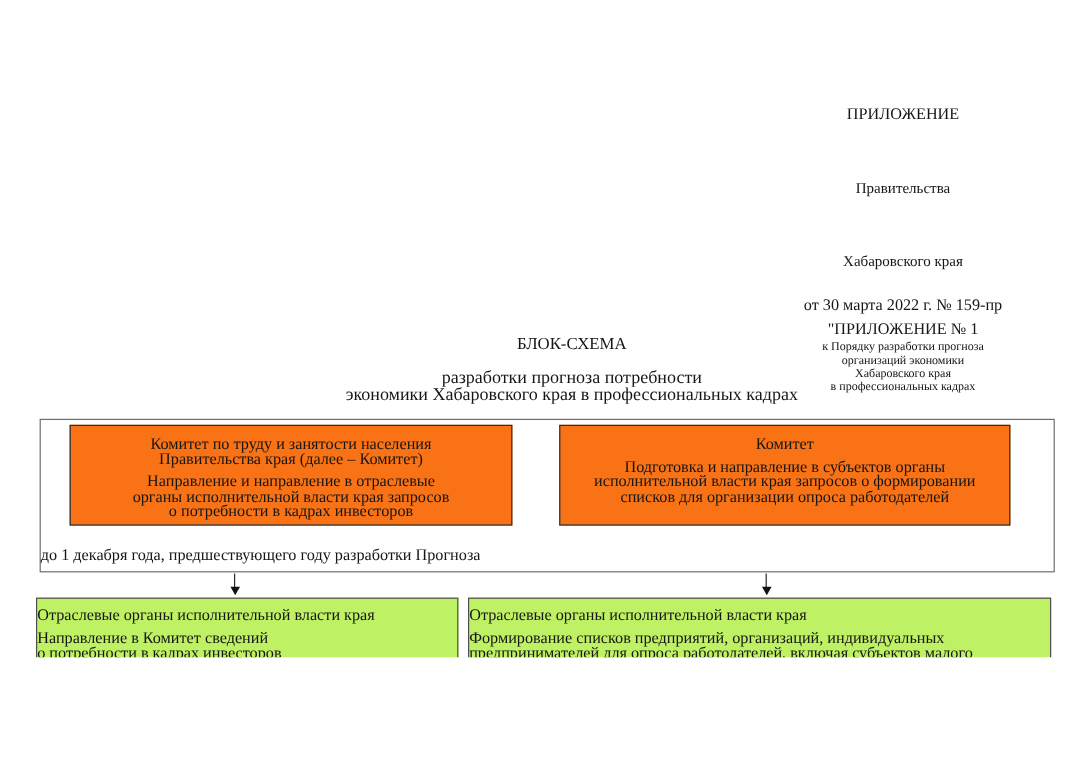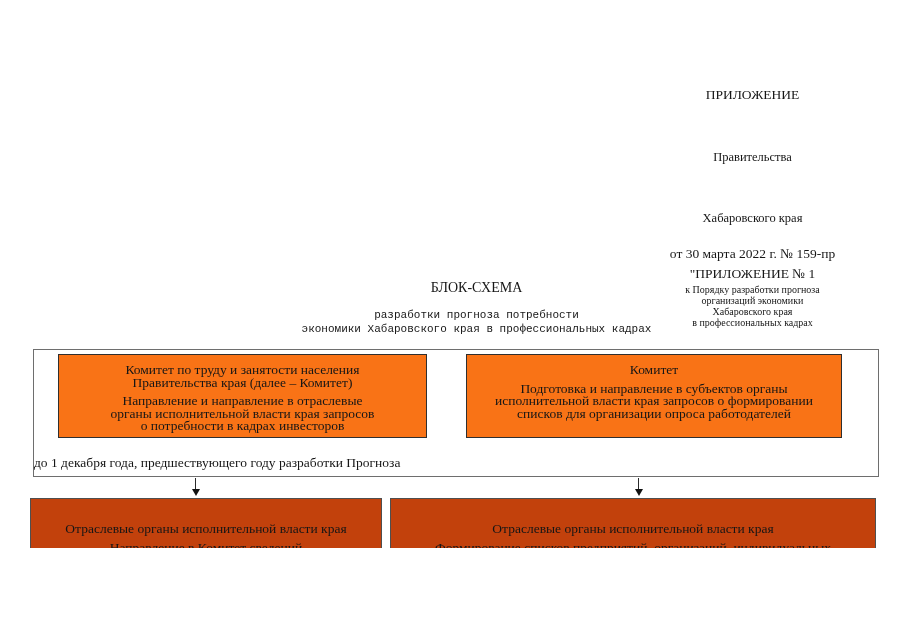--- a/index.html
+++ b/index.html
@@ -33,21 +33,21 @@
   
   .title-block {
     position: absolute;
     top: 279px;
     left: 0;
     width: 905px;
     text-align: center;
     padding-left: 48px;
   }
   .title-main { font-size: 14px; line-height: 17px; margin-bottom: 13px; }
-  .title-sub  { font-size: 11px; line-height: 13.5px; white-space: pre-line; font-family: Liberation Mono, monospace; }
+  .title-sub  { font-size: 15px; line-height: 13.5px; white-space: pre-line; }
 
   
   .outer-box {
     position: absolute;
     left: 33px;
     top: 349px;
     width: 846px;
     height: 128px;
     border: 1.5px solid #6e6e6e;
     background: #ffffff;
@@ -74,25 +74,24 @@
     width: 100%;
     text-align: left;
     font-size: 13.5px;
   }
 
   .lower-box {
     position: absolute;
     top: 498px;
     height: 86px;
     border: 1.5px solid #4f4f4f;
-    background: #c2410c;
-    text-align: center;
+    background: #bef264;
     font-size: 13.5px;
     line-height: 12.5px;
-    padding-top: 24px;
+    padding-top: 8px;
   }
   .lower-left  { left: 30px;  width: 352px; }
   .lower-right { left: 390px; width: 486px; }
 
   
   .arrow {
     position: absolute;
     width: 9px;
     display: flex;
     flex-direction: column;

